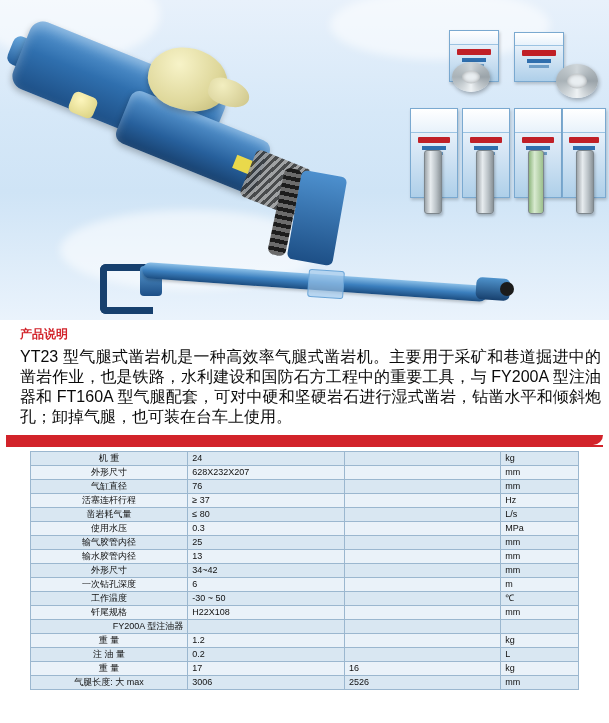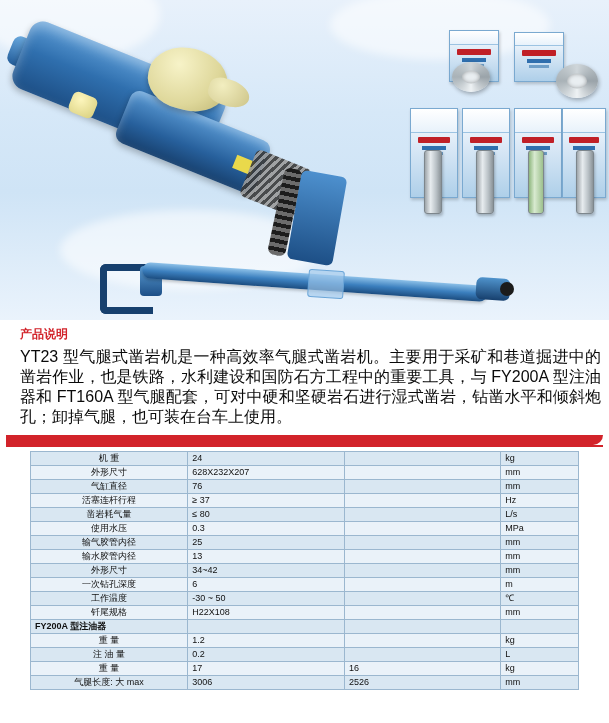--- a/index.html
+++ b/index.html
@@ -322,21 +322,21 @@
     white-space: nowrap;
     overflow: hidden;
   }
   table.spec tr:nth-child(odd) td { background: #d9e7f2; }
   table.spec tr:nth-child(even) td { background: #eaf2f9; }
   td.c-name { width: 150px; text-align: center; }
   td.c-v1 { width: 150px; text-align: left; padding-left: 6px; }
   td.c-v2 { width: 150px; text-align: left; padding-left: 6px; }
   td.c-unit { width: 70px; text-align: left; padding-left: 6px; }
   td.sub { padding-left: 42px; text-align: center; }
-  td.section { text-align: left; padding-left: 40px; font-weight: bold; }
+  td.section { text-align: right; padding-left: 40px; }
 </style>
 </head>
 <body>
 
 <div class="photo-area">
 
   <div class="cloud" style="left:-20px;top:-30px;width:180px;height:90px;"></div>
   <div class="cloud" style="left:330px;top:-10px;width:220px;height:70px;"></div>
   <div class="cloud" style="left:60px;top:210px;width:260px;height:80px;"></div>
 

